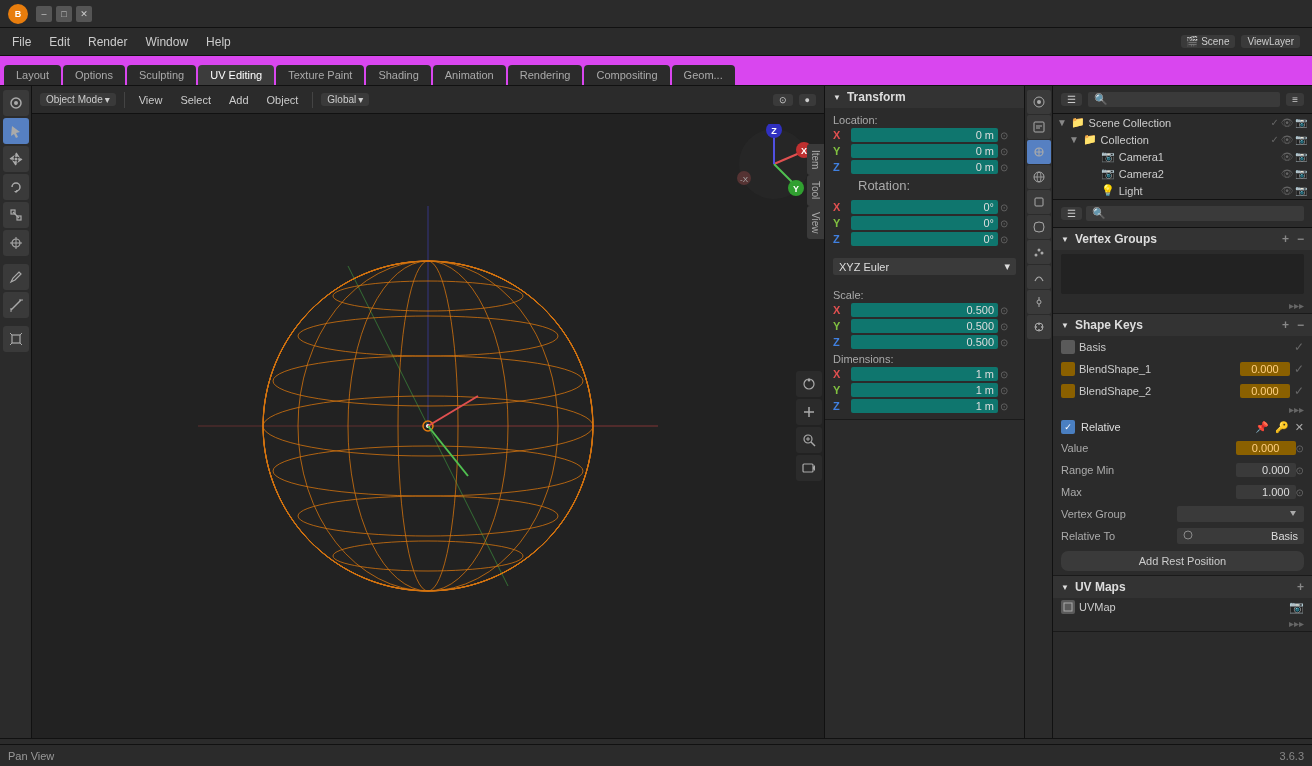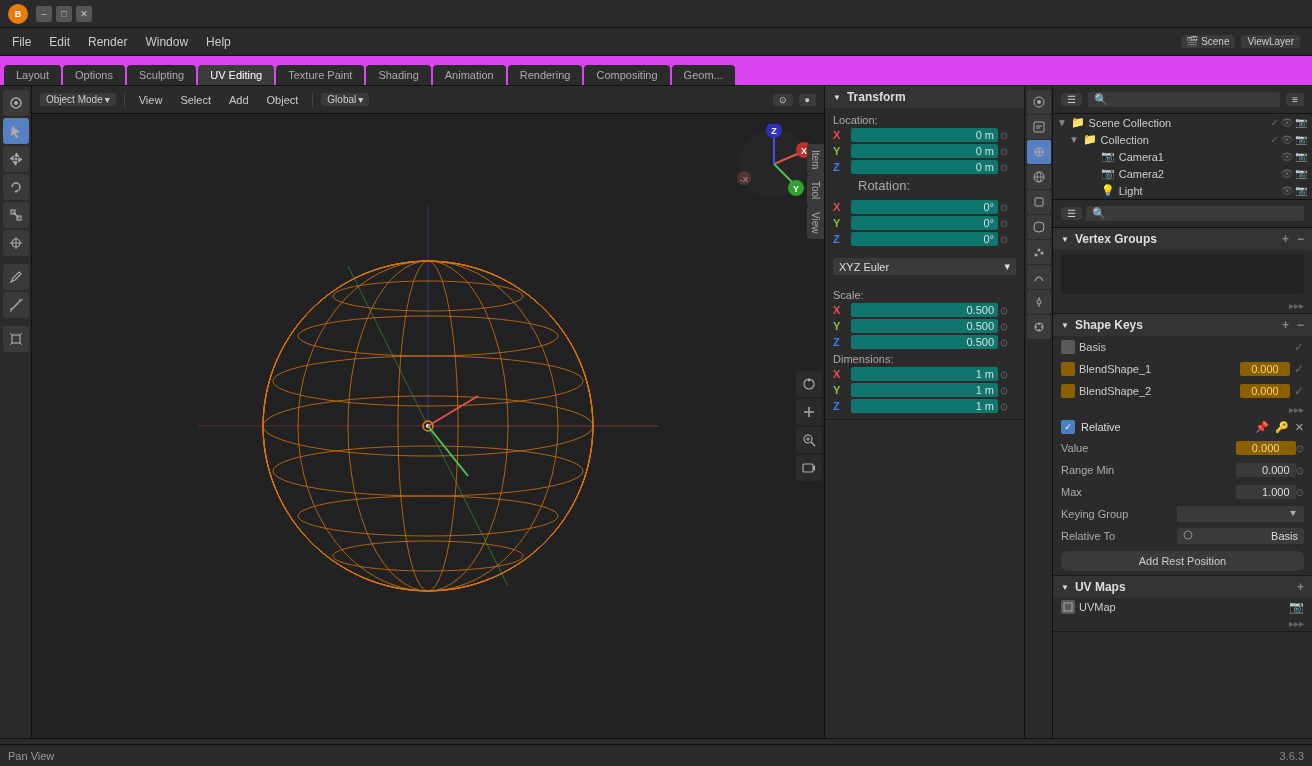--- a/index.html
+++ b/index.html
@@ -650,21 +650,21 @@
           <span style="font-size:10px;color:#666;cursor:pointer;">⊙</span>
         </div>
 
         <div class="prop-row">
           <span class="prop-label">Max</span>
           <div class="prop-value">1.000</div>
           <span style="font-size:10px;color:#666;cursor:pointer;">⊙</span>
         </div>
 
         <div class="prop-row">
-          <span class="prop-label">Keying Group</span>
+          <span class="prop-label">Vertex Group</span>
           <div class="dropdown" style="font-size:11px;">
             <span></span>
             <span>
               <svg width="10" height="10" viewBox="0 0 10 10">
                   <path d="M2 3 L8 3 L5 8 Z" fill="#aaa"></path>
                 </svg>
             </span>
           </div>
         </div>
 

